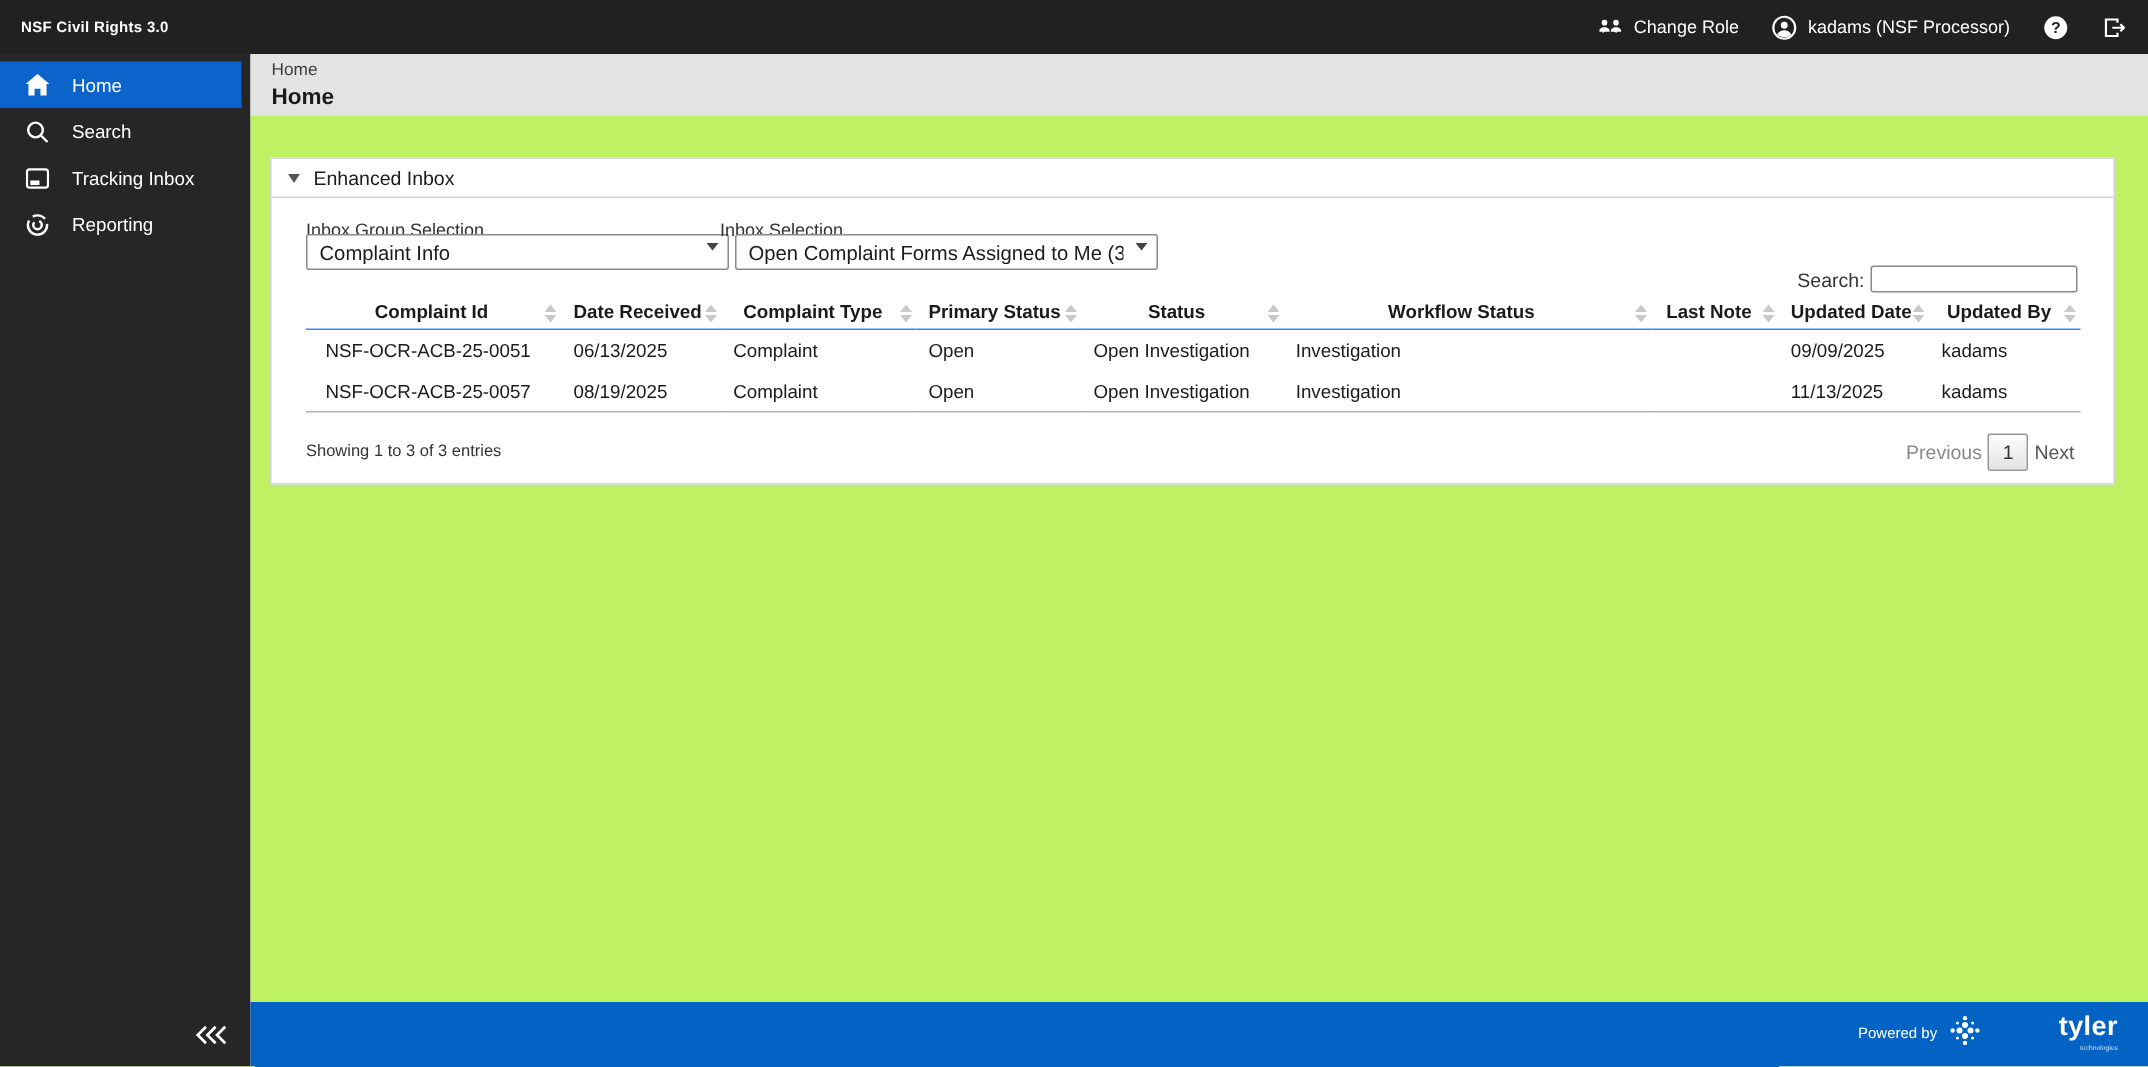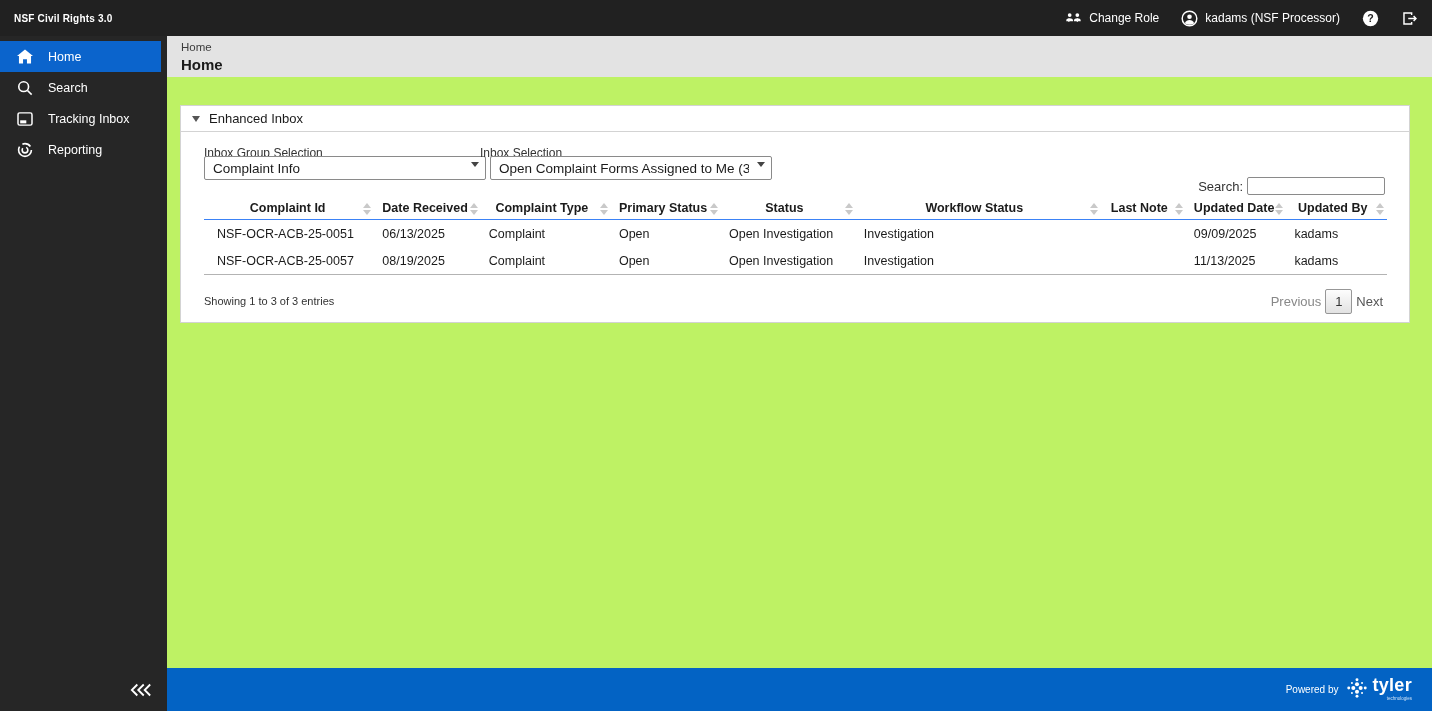--- a/index.html
+++ b/index.html
@@ -57,21 +57,21 @@
   .table-info { position:absolute; left:23px; top:189px; font-size:11px; color:#333; }
   .pagination { position:absolute; right:24px; top:182px; display:flex; align-items:center; gap:2px; font-size:13px; }
   .page-prev { color:#888; cursor:default; padding:6px 2px; }
   .page-next { color:#555; cursor:pointer; padding:6px 2px; }
   .page-current { min-width:27px; height:25px; border:1px solid #979797; border-radius:2px; background:linear-gradient(#fdfdfd,#e2e2e2); display:flex; align-items:center; justify-content:center; color:#333; cursor:pointer; }
 
   
   .footer { position:absolute; left:167px; top:668px; width:1265px; height:43px; background:#0363c4; display:flex; align-items:center; justify-content:flex-end; padding-right:20px; gap:8px; }
   .powered-by { color:#fff; font-size:10px; }
   .tyler-logo { display:flex; align-items:flex-start; gap:4px; }
-  .tyler-name { color:#fff; font-size:18px; font-weight:bold; line-height:16px; letter-spacing:0.3px; }
+  .tyler-name { color:#fff; font-size:18px; font-weight:bold; line-height:16px; letter-spacing:0.3px;margin-left:47px; }
   .tyler-sub { color:#cfe2f6; font-size:4.5px; display:block; text-align:right; margin-top:1px; }
 </style>
 </head>
 <body>
 
 <div class="topbar">
   <div class="topbar-title">NSF Civil Rights 3.0</div>
   <div class="topbar-right">
     <div class="topbar-item">
       <span>

